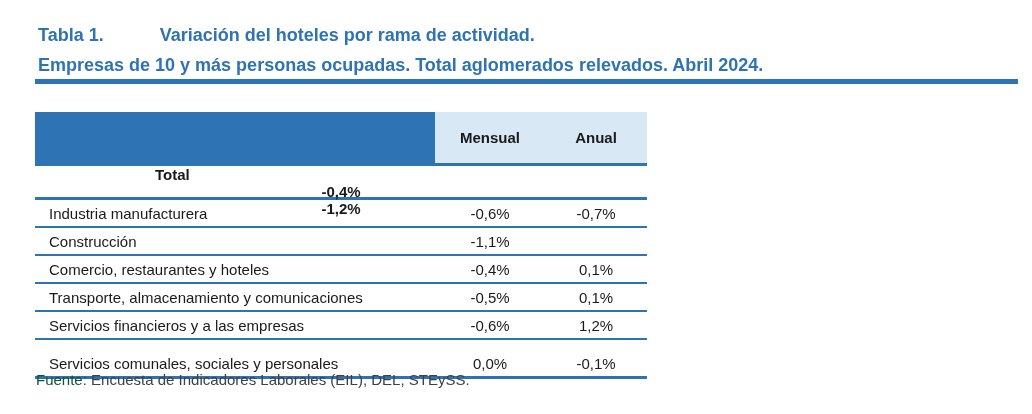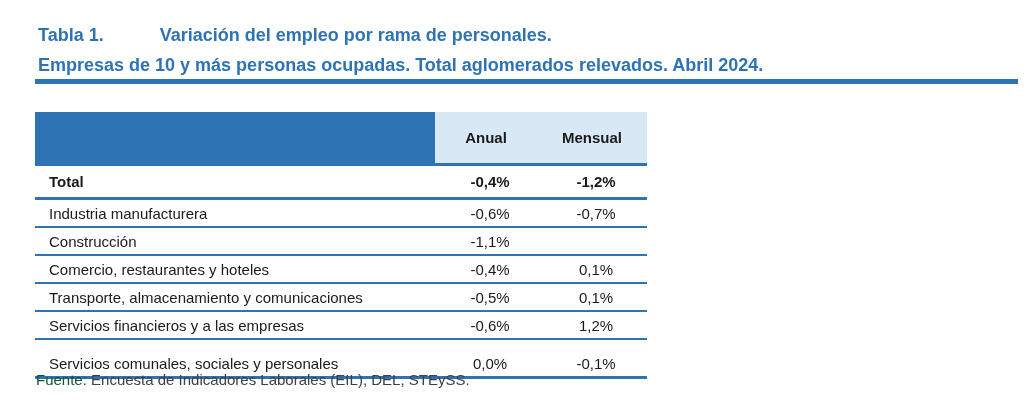--- a/index.html
+++ b/index.html
@@ -54,21 +54,21 @@
     color: #1a1a1a;
   }
   .th-col.anual { width: 102px; }
 
   .trow {
     display: flex;
     align-items: center;
     height: 26px;
     border-bottom: 2px solid #2E74B5;
   }
-  .trow.total { height: 31px; border-bottom-width: 3px; font-weight: bold; }
+  .trow.total { height: 31px; border-bottom-width: 3px; font-weight: bold; flex-direction: column; }
   .trow.last  { border-bottom-width: 3px; margin-top: 10px; }
   .td-label { width: 400px; padding-left: 14px; box-sizing: border-box; }
   .td-val   { width: 110px; text-align: center; }
   .td-val.anual { width: 102px; }
 
   
   .source-line {
     position: absolute;
     left: 36px;
     top: 371px;
@@ -77,31 +77,31 @@
     white-space: nowrap;
   }
   .source-prefix { font-weight: normal; color: #14532d; }
 </style>
 </head>
 <body>
 
 <div class="canvas">
 
   <div class="title-block">
-    <div><span class="title-tab">Tabla 1.</span><span>Variación del empleo por rama de personales.</span></div>
+    <div><span class="title-tab">Tabla 1.</span><span>Variación del hoteles por rama de actividad.</span></div>
     <div>Empresas de 10 y más personas ocupadas. Total aglomerados relevados. Abril 2024.</div>
   </div>
   <div class="title-rule"></div>
 
   <div class="emp-table">
 
     <div class="thead">
       <div class="th-corner"></div>
+      <div class="th-col">Mensual</div>
       <div class="th-col anual">Anual</div>
-      <div class="th-col">Mensual</div>
     </div>
 
     <div class="trow total">
       <div class="td-label">Total</div>
       <div class="td-val">-0,4%</div>
       <div class="td-val anual">-1,2%</div>
     </div>
 
     <div class="trow">
       <div class="td-label">Industria manufacturera</div>

